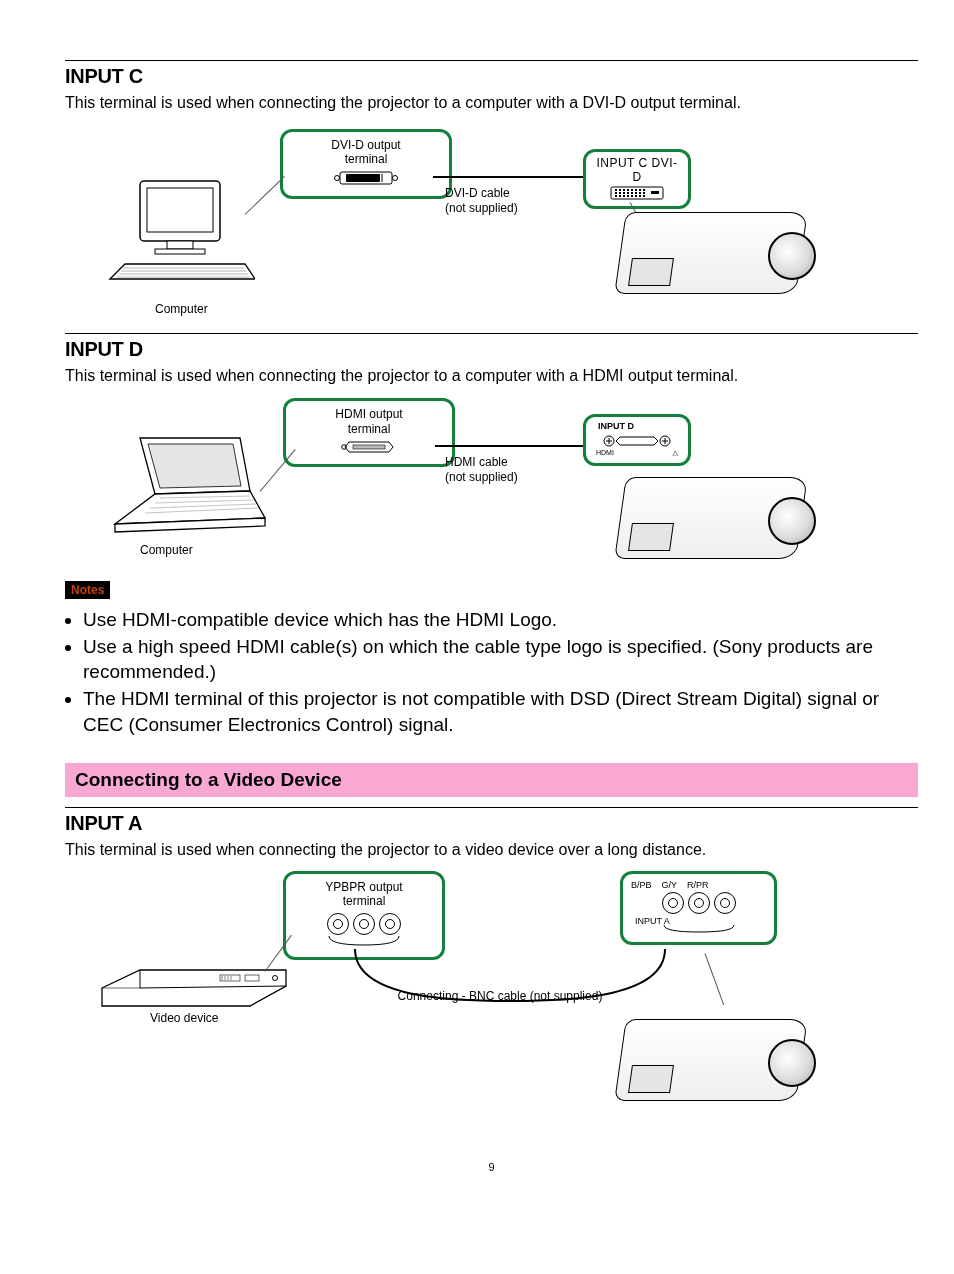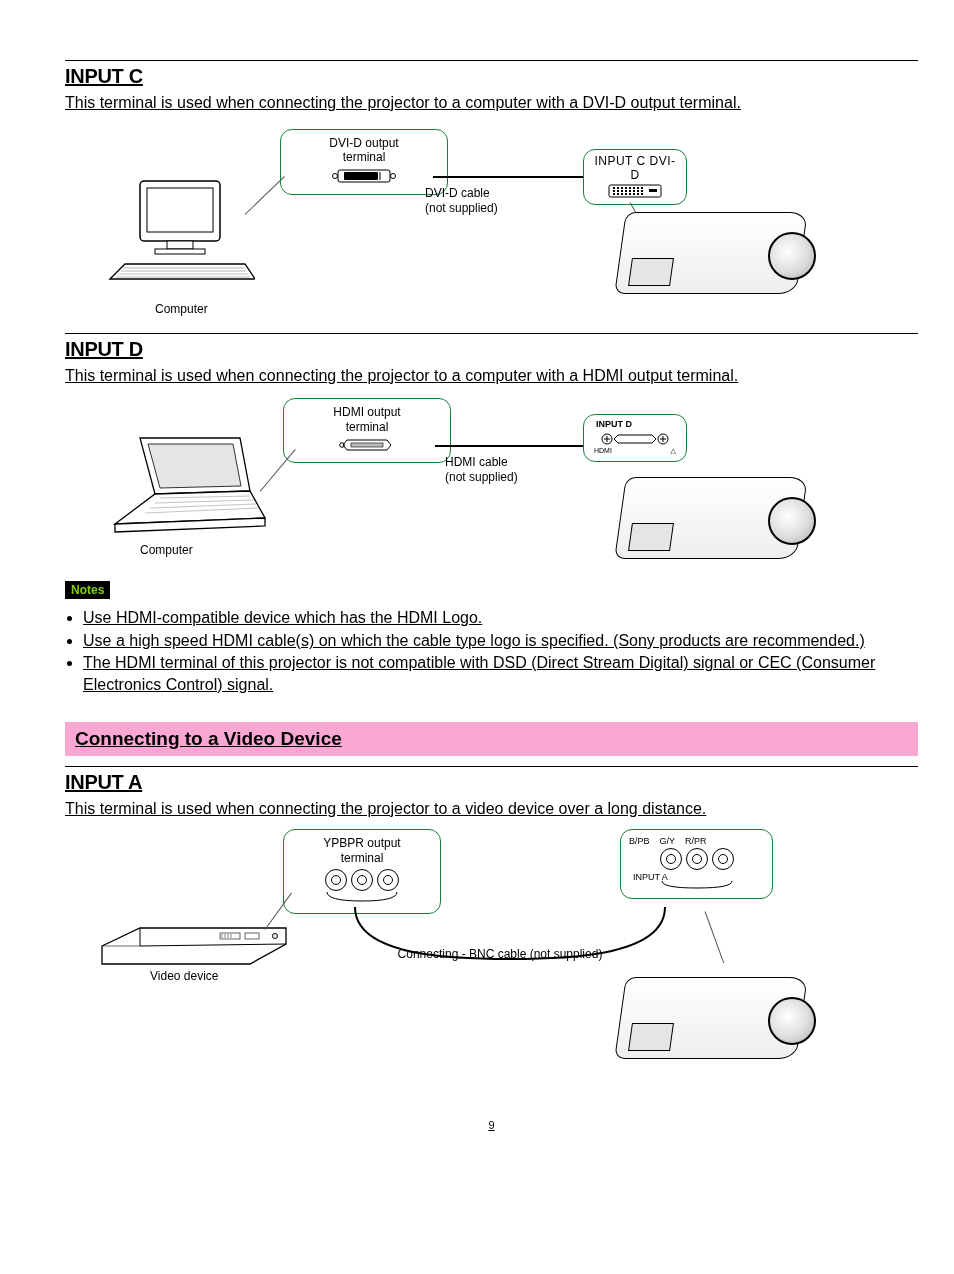--- a/index.html
+++ b/index.html
@@ -6,21 +6,20 @@
     margin: 0;
     padding: 0;
     font-family: "Helvetica Neue", Arial, sans-serif;
     color: #000;
     background: #fff;
     width: 954px;
   }
   .page {
     padding: 60px 36px 40px 65px;
     box-sizing: border-box;
-    text-decoration: underline;
   }
   .rule { border-top: 1px solid #000; }
   .h2 {
     font-family: "Arial Narrow", Arial, sans-serif;
     font-weight: bold;
     font-size: 20px;
     margin: 4px 0 4px 0;
     letter-spacing: -0.3px;
   }
   .body {
@@ -29,21 +28,21 @@
     margin: 4px 0 10px 0;
   }
   .diagram {
     position: relative;
     margin: 8px 0 14px 0;
     font-size: 12px;
     text-align: center;
   }
   .termbox {
     position: absolute;
-    border: 1px solid #15803d;
+    border: 3px solid #15803d;
     border-radius: 12px;
     background: #fff;
     padding: 6px 8px 10px 8px;
     font-size: 12px;
   }
   .termbox .label { display: block; line-height: 1.2; }
   .cable-label { position: absolute; font-size: 12px; line-height: 1.25; text-align: left; }
   .caption { position: absolute; font-size: 12px; }
   .projector {
     position: absolute;
@@ -71,30 +70,30 @@
     position: absolute;
     left: 10px; bottom: 8px;
     width: 40px; height: 26px;
     border: 1px solid #000;
     background: #e5e5e5;
     transform: skewX(-8deg);
   }
   .notes-badge {
     display: inline-block;
     background: #000;
-    color: #84cc16;
+    color: #c2410c;
     font-size: 12px;
     font-weight: bold;
     padding: 2px 6px;
     margin-bottom: 6px;
   }
   ul.notes {
     margin: 2px 0 0 0;
     padding-left: 18px;
-    font-size: 16px;
+    font-size: 19px;
     line-height: 1.35;
   }
   ul.notes li { margin-bottom: 1px; }
   .section-bar {
     background: #f9a8d4;
     padding: 6px 10px;
     font-family: "Arial Narrow", Arial, sans-serif;
     font-weight: bold;
     font-size: 19px;
     margin: 26px 0 10px 0;
@@ -163,21 +162,21 @@
         <rect x="6" y="2" width="52" height="12" rx="2" fill="#fff" stroke="#000"></rect>
         <rect x="12" y="4" width="34" height="8" rx="1" fill="#000"></rect>
         <line x1="48" y1="4" x2="48" y2="12" stroke="#000"></line>
         <circle cx="3" cy="8" r="2.5" fill="none" stroke="#000"></circle>
         <circle cx="61" cy="8" r="2.5" fill="none" stroke="#000"></circle>
       </svg>
     </div>
     <div class="lead" style="left:180px; top:90px; width:55px; transform:rotate(-44deg);"></div>
 
     <div class="hcable" style="left:368px; top:52px; width:152px;"></div>
-    <div class="cable-label" style="left:360px; top:62px;">
+    <div class="cable-label" style="left:380px; top:62px;">
       <span>DVI-D cable</span><br>
       <span>(not supplied)</span>
     </div>
 
     <div class="termbox" style="left:518px; top:25px; width:90px; padding:4px 6px 6px 6px;">
       <span style="font-size:12px; letter-spacing:0.5px;">INPUT C  DVI-D</span>
       <svg width="56" height="14" viewBox="0 0 56 14" style="margin:2px auto 0 auto;">
         <rect x="2" y="1" width="52" height="12" rx="1.5" fill="#fff" stroke="#000"></rect>
         <g fill="#000">
           <rect x="6" y="3" width="2" height="2"></rect>

